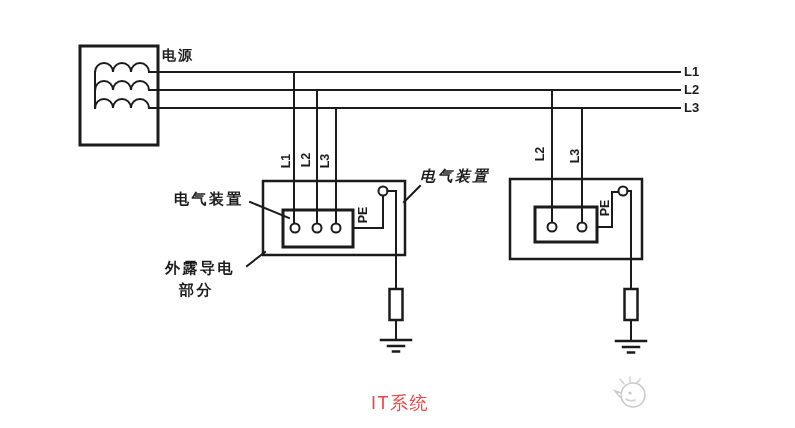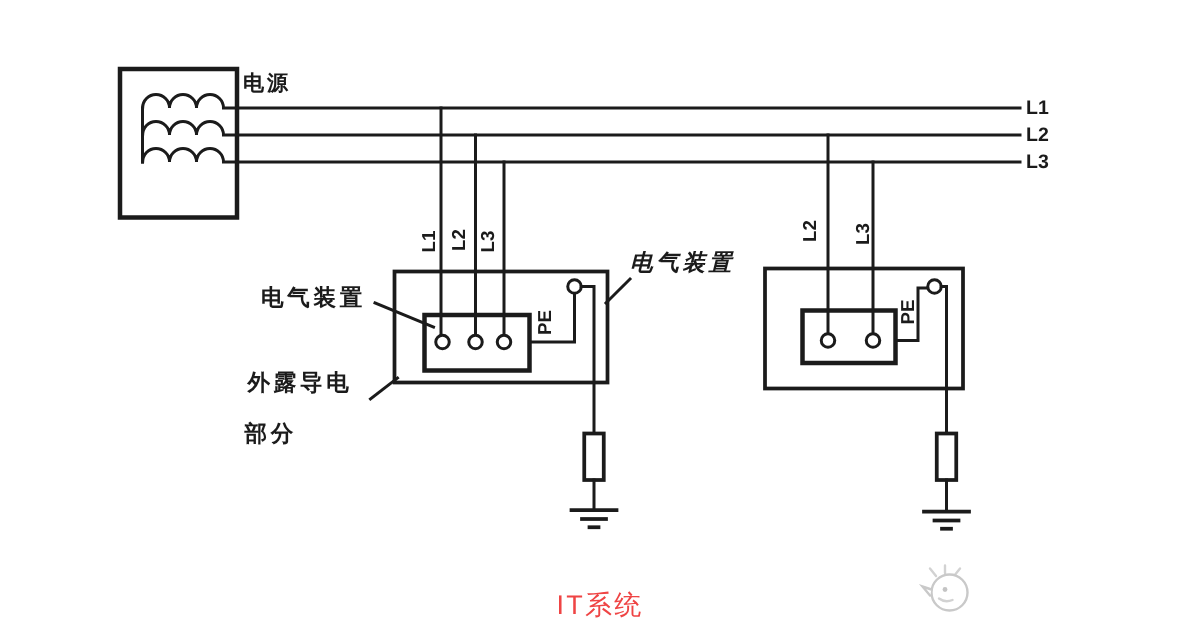--- a/index.html
+++ b/index.html
@@ -106,22 +106,22 @@
   <div class="lbl rot" style="left:271px;top:154px;">L1</div>
   <div class="lbl rot" style="left:291px;top:153px;">L2</div>
   <div class="lbl rot" style="left:310px;top:154px;">L3</div>
   <div class="lbl rot" style="left:348px;top:208px;">PE</div>
 
   <div class="lbl rot" style="left:525px;top:147px;">L2</div>
   <div class="lbl rot" style="left:560px;top:149px;">L3</div>
   <div class="lbl rot" style="left:590px;top:201px;">PE</div>
 
   <div class="lbl cjk" style="left:174px;top:189px;">电气装置</div>
-  <div class="lbl cjk" style="left:165px;top:246px;">外露导电</div>
-  <div class="lbl cjk" style="left:163px;top:280px;">部分</div>
+  <div class="lbl cjk" style="left:165px;top:258px;">外露导电</div>
+  <div class="lbl cjk" style="left:179px;top:280px;">部分</div>
   <div class="lbl cjk" style="left:420px;top:166px;font-style:italic;">电气装置</div>
 
   <div class="caption">IT系统</div>
 
   <div class="watermark">
     <svg width="46" height="40" viewBox="0 0 46 40" fill="none" stroke="#c9c9c9" stroke-width="1.6" stroke-linecap="round">
       <path d="M13 10 L9 5 M19 8 L19 3 M25 10 L29 5" stroke="#d2d2d2"></path>
       <circle cx="22" cy="21" r="12" fill="#ffffff"></circle>
       <path d="M10 19 L4 17 L9 23" fill="#ffffff"></path>
       <circle cx="19" cy="19" r="1.6" fill="#c4c4c4" stroke="none"></circle>

